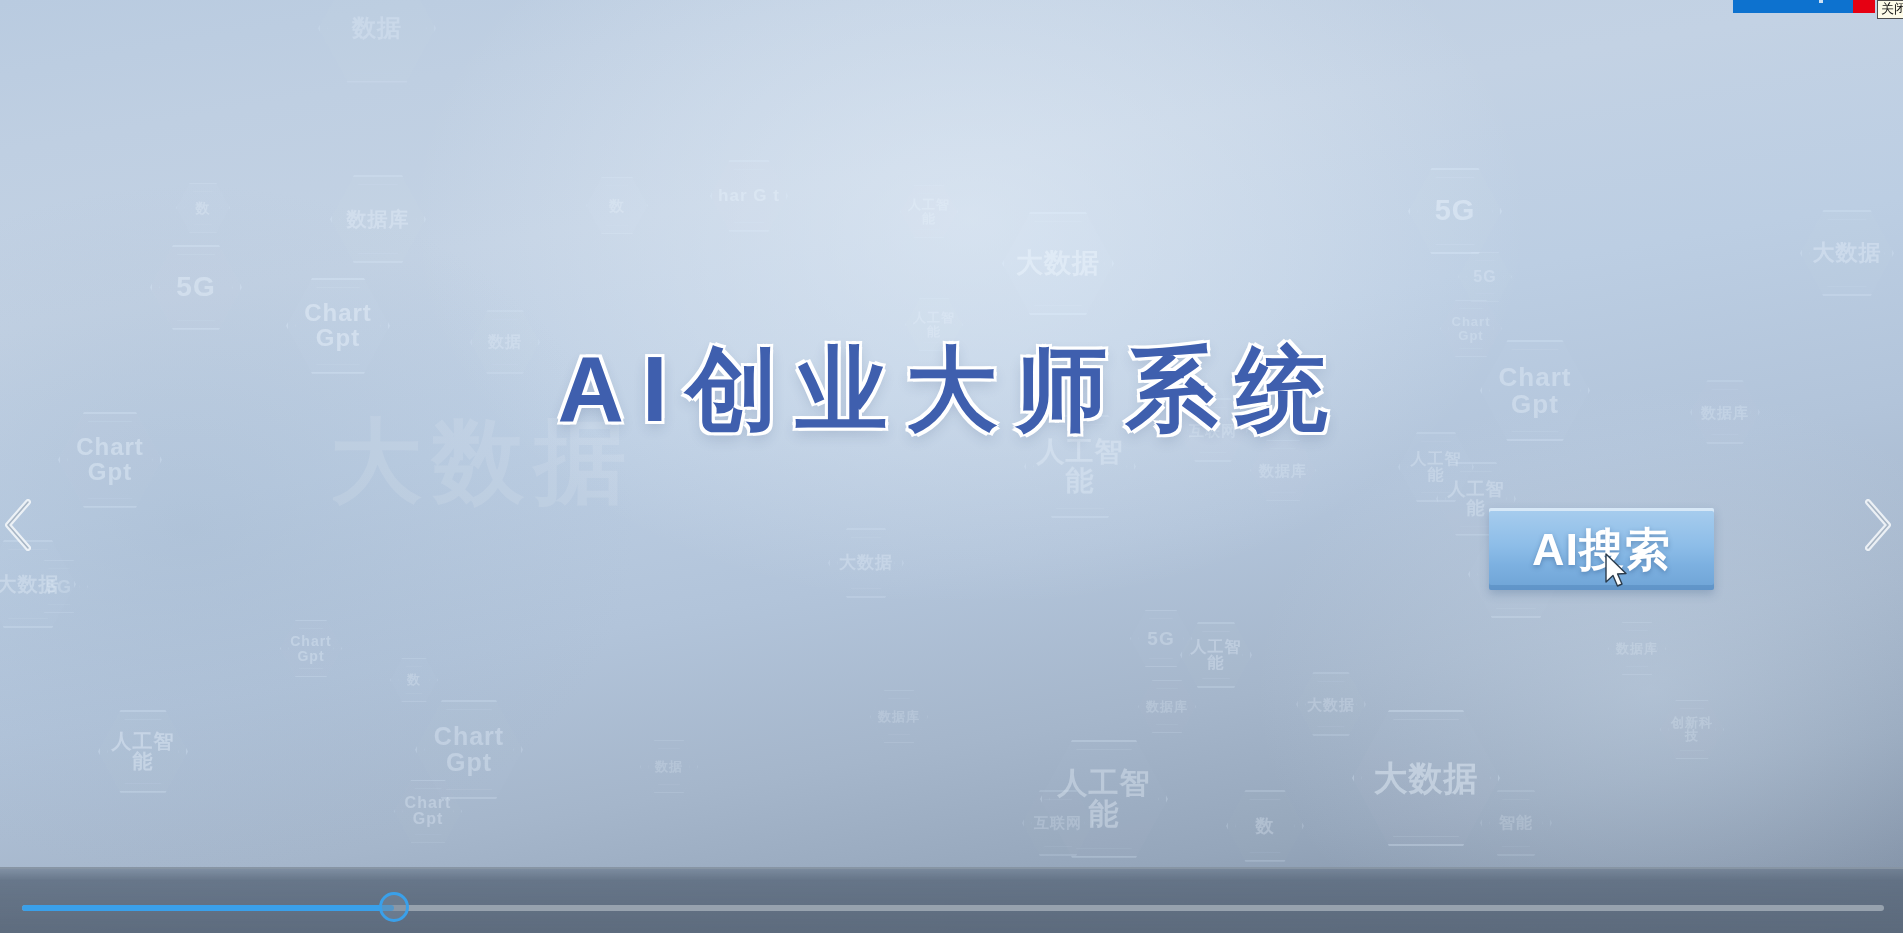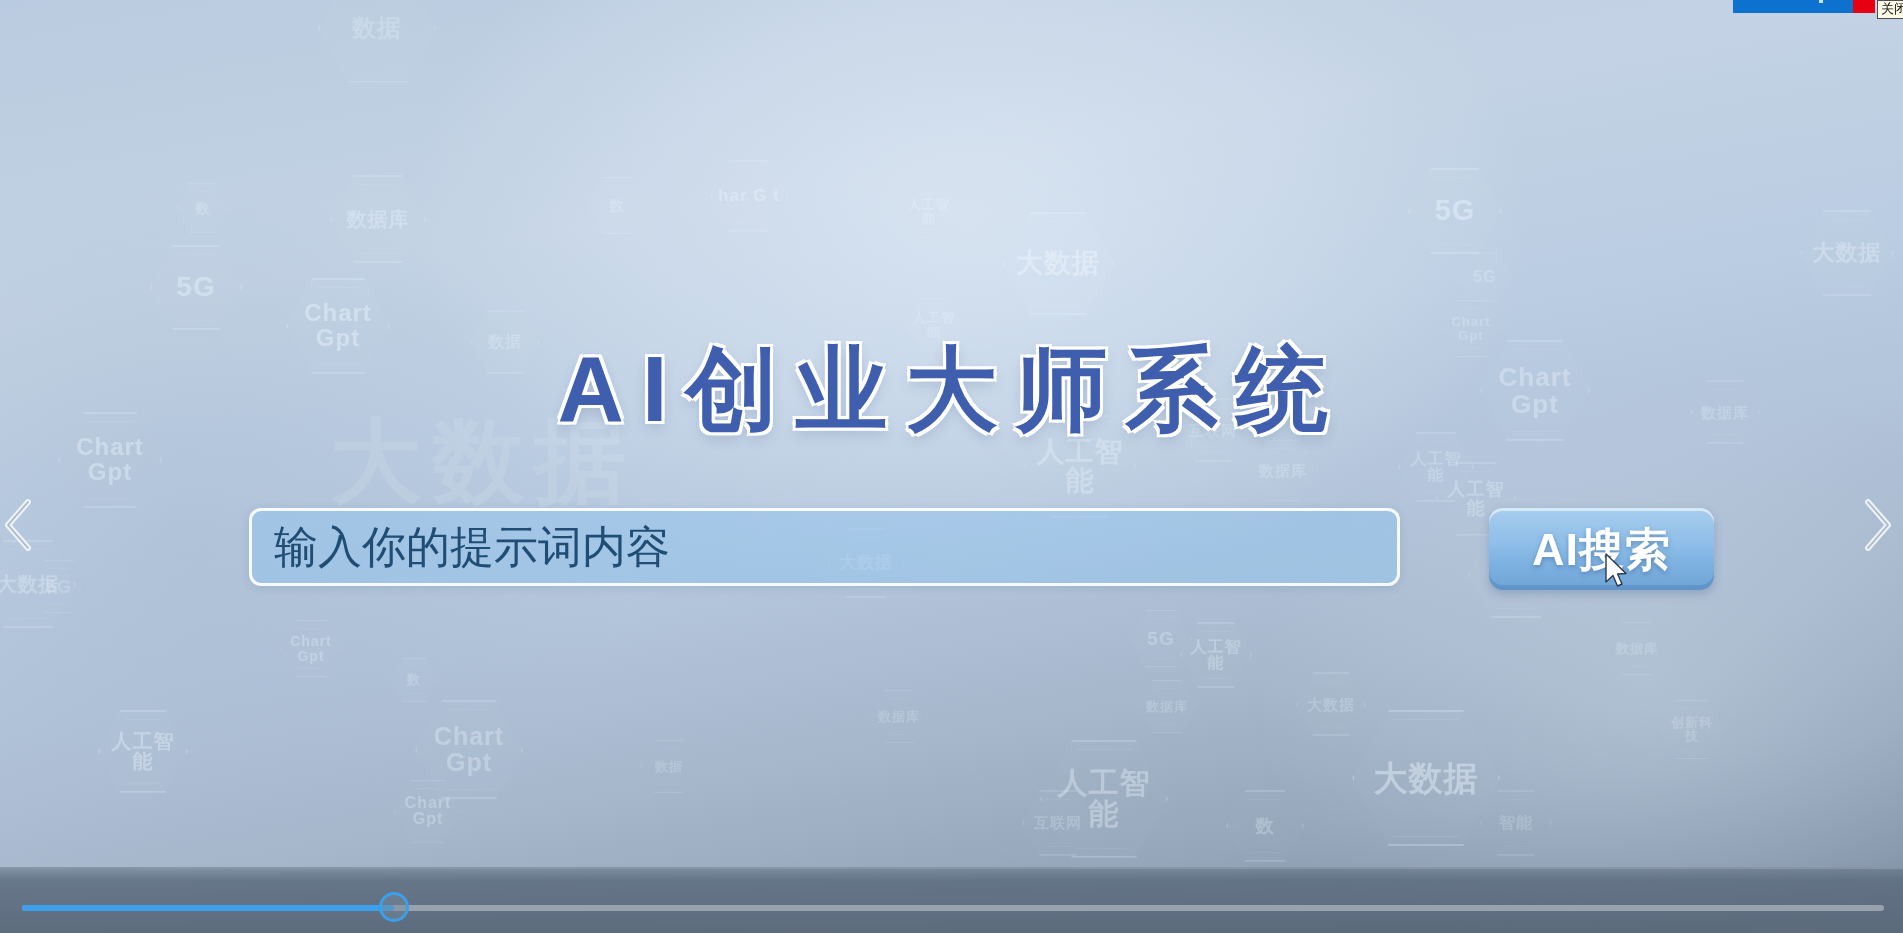--- a/index.html
+++ b/index.html
@@ -153,21 +153,21 @@
   }
 
   #ai-search-button {
     position: absolute;
     left: 1489px;
     top: 508px;
     width: 225px;
     height: 82px;
     box-sizing: border-box;
     border: none;
-    border-radius: 14px;
+    border-radius: 2px;
     cursor: pointer;
     background: linear-gradient(180deg, #a8cdee 0%, #8dbde8 46%, #7cb0e0 70%, #6fa4d6 100%);
     box-shadow:
        inset 0 3px 0 rgba(255,255,255,0.55),
        inset 0 -5px 0 rgba(70,120,175,0.35),
        0 4px 10px rgba(45,80,125,0.25);
     color: #ffffff;
     font-family: "Liberation Sans", sans-serif;
     font-size: 45px;
     font-weight: 700;
@@ -470,21 +470,20 @@
       <div class="hex tiny" style="left: 30px; top: 560px; width: 58px; height: 53.36px; font-size: 18px; opacity: 0.26;">
         <div class="shape"></div>
         <div class="lbl">5G</div>
       </div>
     </div>
 
   <div class="watermark wm-mid">大数据</div>
 
   <div id="page-title">AI创业大师系统</div>
 
-  <input id="search-input" type="text" placeholder="输入你的提示词内容" style="">
 
   <button id="ai-search-button">AI搜索</button>
 
   <div class="nav-arrow" id="nav-prev">
     <svg width="46" height="70" viewBox="0 0 46 70">
       <polyline points="30,12 10,35 30,58" fill="none" stroke="#f2f5f9" stroke-width="6" stroke-linecap="round" stroke-linejoin="round" opacity="0.95"></polyline>
       <polyline points="30,12 10,35 30,58" fill="none" stroke="#96a6b8" stroke-width="1.6" stroke-linecap="round" stroke-linejoin="round" opacity="0.8"></polyline>
     </svg>
   </div>
 

